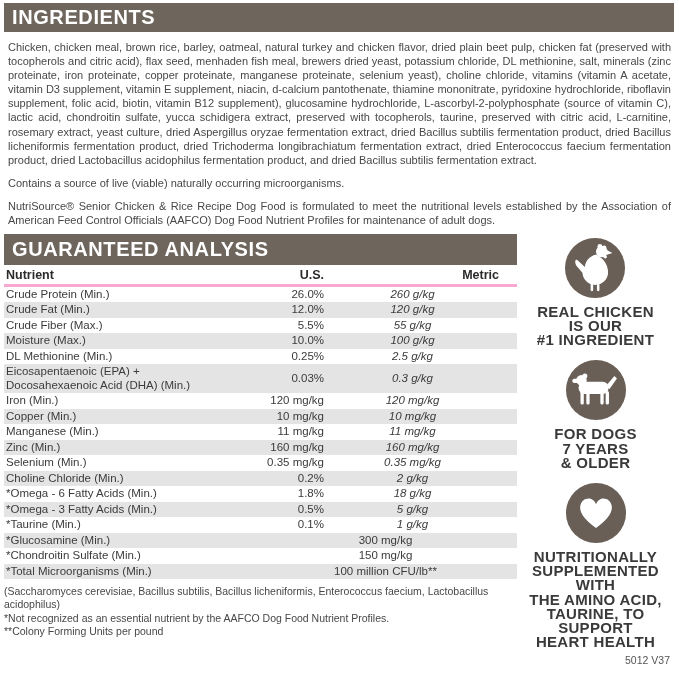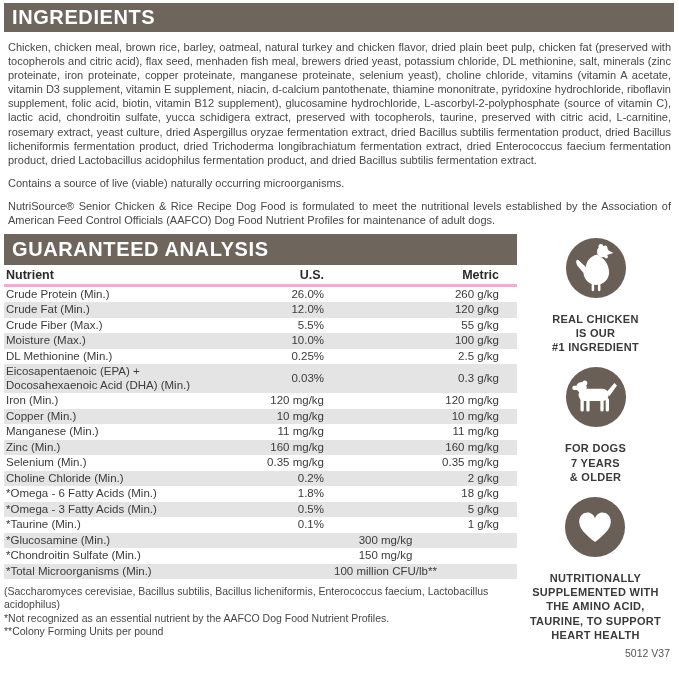--- a/index.html
+++ b/index.html
@@ -46,34 +46,34 @@
     border-bottom:3px solid #f9a8d4;
   }
   table.ga th.us { text-align:right; }
   table.ga th.metric { text-align:right; padding-right:18px; }
   table.ga td {
     font-size:11.5px; line-height:13.5px; color:#3b3b3b;
     padding:1px 0 1px 2px; vertical-align:middle;
   }
   table.ga td.nutrient { white-space:pre-line; }
   table.ga td.us { text-align:right; padding-right:0; }
-  table.ga td.metric { text-align:right; padding-right:18px; }
+  table.ga td.metric { text-align:center; padding-right:18px;font-style:italic; }
   table.ga td.merged { text-align:center; padding-left:50px; }
   table.ga tbody tr:nth-child(even) { background:#e4e4e4; }
 
   .footnotes { margin-top:6px; font-size:10.5px; line-height:12.6px; color:#474747; }
   .footnote  { max-width:492px; }
   .footnote + .footnote { margin-top:1px; }
 
   .badge { display:flex; flex-direction:column; align-items:center; text-align:center; }
   .badge + .badge { margin-top:12px; }
   .badge-icon { width:62px; height:62px; }
   .badge-text {
-    margin-top:13px;
-    font-size:11px; font-weight:bold; line-height:14.2px;
+    margin-top:6px;
+    font-size:15px; font-weight:bold; line-height:14.2px;
     letter-spacing:0.3px; color:#3a3a3a;
     white-space:pre-line;
   }
   .page-code {
     align-self:flex-end;
     margin-top:5px; padding-right:4px;
     font-size:10.5px; color:#555555;
   }
 </style>
 </head>

